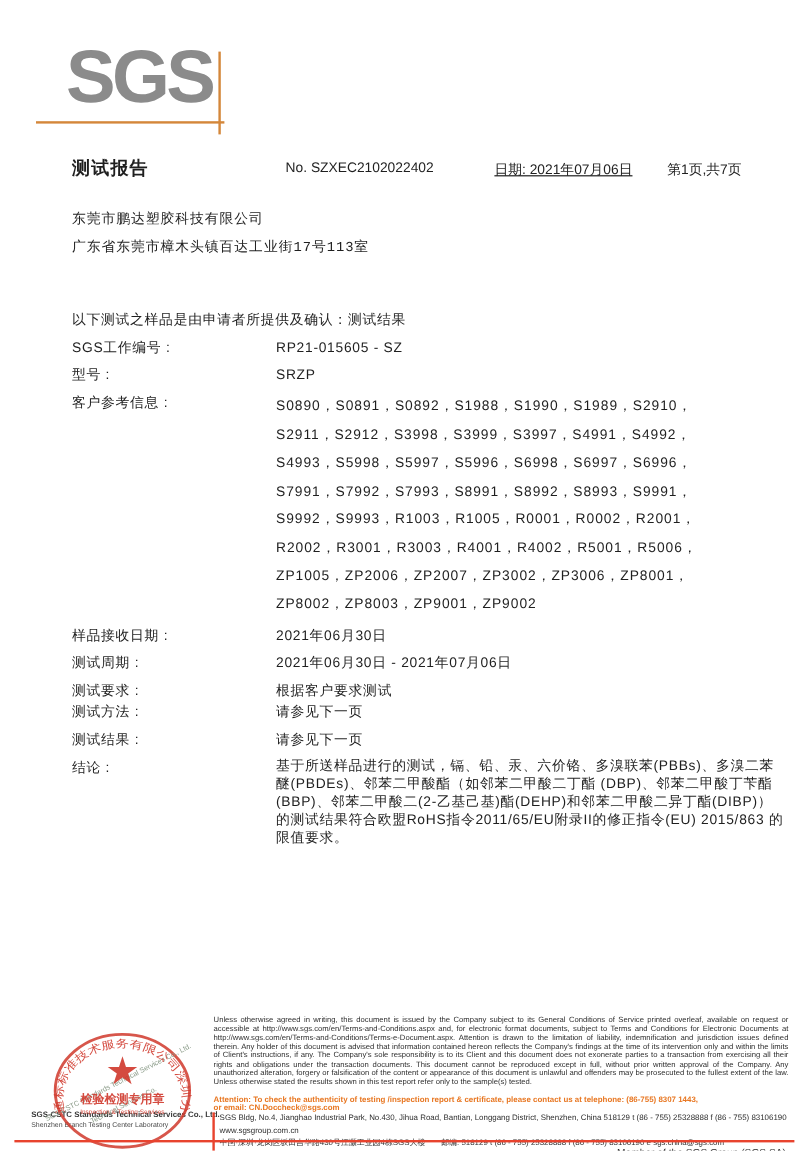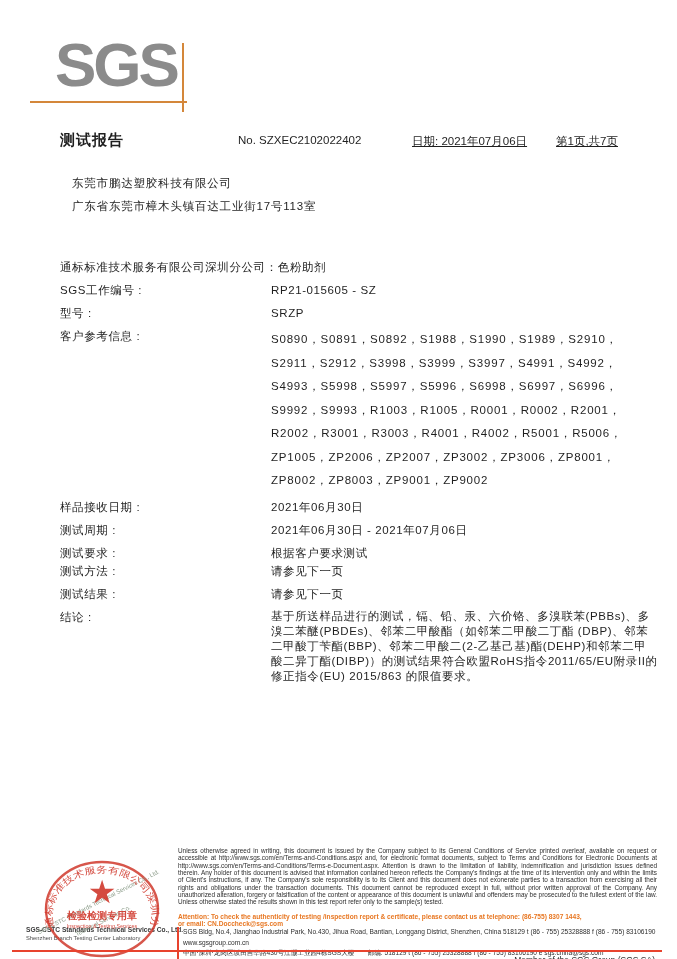--- a/index.html
+++ b/index.html
@@ -11,29 +11,29 @@
   .logo-text { position:absolute; left:55px; top:24px; font-size:62px; font-weight:bold;
     color:#8b8b8b; letter-spacing:-3px; line-height:62px; }
   .crop-v { position:absolute; left:182px; top:33px; width:2px; height:69px; background:#d4873a; }
   .crop-h { position:absolute; left:30px; top:91px; width:157px; height:2px; background:#d4873a; }
 
   
   .hdr { position:absolute; top:121px; left:0; width:677px; height:20px; }
   .hdr-title { position:absolute; left:60px; top:0; font-size:15px; font-weight:bold; letter-spacing:1px; }
   .hdr-no { position:absolute; left:238px; top:3px; font-size:11.5px; }
   .hdr-date { position:absolute; left:412px; top:3px; font-size:11.5px;text-decoration:underline; }
-  .hdr-page { position:absolute; left:556px; top:3px; font-size:11.5px;text-decoration:underline; }
+  .hdr-page { position:absolute; left:556px; top:3px; font-size:11.5px; }
 
   
-  .applicant { position:absolute; left:72px; top:162px; font-size:11.5px; letter-spacing:0.8px; line-height:23px; }
+  .applicant { position:absolute; left:60px; top:162px; font-size:11.5px; letter-spacing:0.8px; line-height:23px;font-family:Liberation Mono, monospace; }
 
   
   .main { position:absolute; left:60px; top:249px; width:598px; font-size:11.5px; letter-spacing:0.6px; }
   .intro { margin-bottom:6px; line-height:17px; }
-  .row { display:flex; line-height:17px; margin-bottom:6px;gap:41px; }
+  .row { display:flex; line-height:17px; margin-bottom:6px; }
   .row .lbl { width:170px; flex:0 0 170px; }
   .row .val { flex:1; }
   .codes-line { line-height:23.5px; letter-spacing:0.8px; }
   .row-tight { margin-bottom:1px; }
   .conclusion-val { max-width:424px; line-height:15px; }
 
   
   .disclaimer { position:absolute; left:178px; top:837px; width:479px; font-size:6.4px;
     line-height:7.35px; text-align:justify; color:#2e2e2e; }
   .attention { position:absolute; left:178px; top:903px; width:479px; font-size:6.6px;
@@ -64,38 +64,39 @@
     <span class="hdr-date">日期: 2021年07月06日</span>
     <span class="hdr-page">第1页,共7页</span>
   </div>
 
   <div class="applicant">
     <div>东莞市鹏达塑胶科技有限公司</div>
     <div>广东省东莞市樟木头镇百达工业街17号113室</div>
   </div>
 
   <div class="main">
-    <div class="intro">通标标准技术服务有限公司深圳分公司：色粉助剂</div>
+    <div class="intro">以下测试之样品是由申请者所提供及确认：测试结果</div>
 
     <div class="row">
       <div class="lbl">SGS工作编号 :</div>
       <div class="val">RP21-015605 - SZ</div>
     </div>
 
     <div class="row">
       <div class="lbl">型号 :</div>
       <div class="val">SRZP</div>
     </div>
 
     <div class="row">
       <div class="lbl">客户参考信息 :</div>
       <div class="val">
         <div class="codes-line">S0890，S0891，S0892，S1988，S1990，S1989，S2910，</div>
         <div class="codes-line">S2911，S2912，S3998，S3999，S3997，S4991，S4992，</div>
         <div class="codes-line">S4993，S5998，S5997，S5996，S6998，S6997，S6996，</div>
+        <div class="codes-line">S7991，S7992，S7993，S8991，S8992，S8993，S9991，</div>
         <div class="codes-line">S9992，S9993，R1003，R1005，R0001，R0002，R2001，</div>
         <div class="codes-line">R2002，R3001，R3003，R4001，R4002，R5001，R5006，</div>
         <div class="codes-line">ZP1005，ZP2006，ZP2007，ZP3002，ZP3006，ZP8001，</div>
         <div class="codes-line">ZP8002，ZP8003，ZP9001，ZP9002</div>
       </div>
     </div>
 
     <div class="row">
       <div class="lbl">样品接收日期 :</div>
       <div class="val">2021年06月30日</div>

